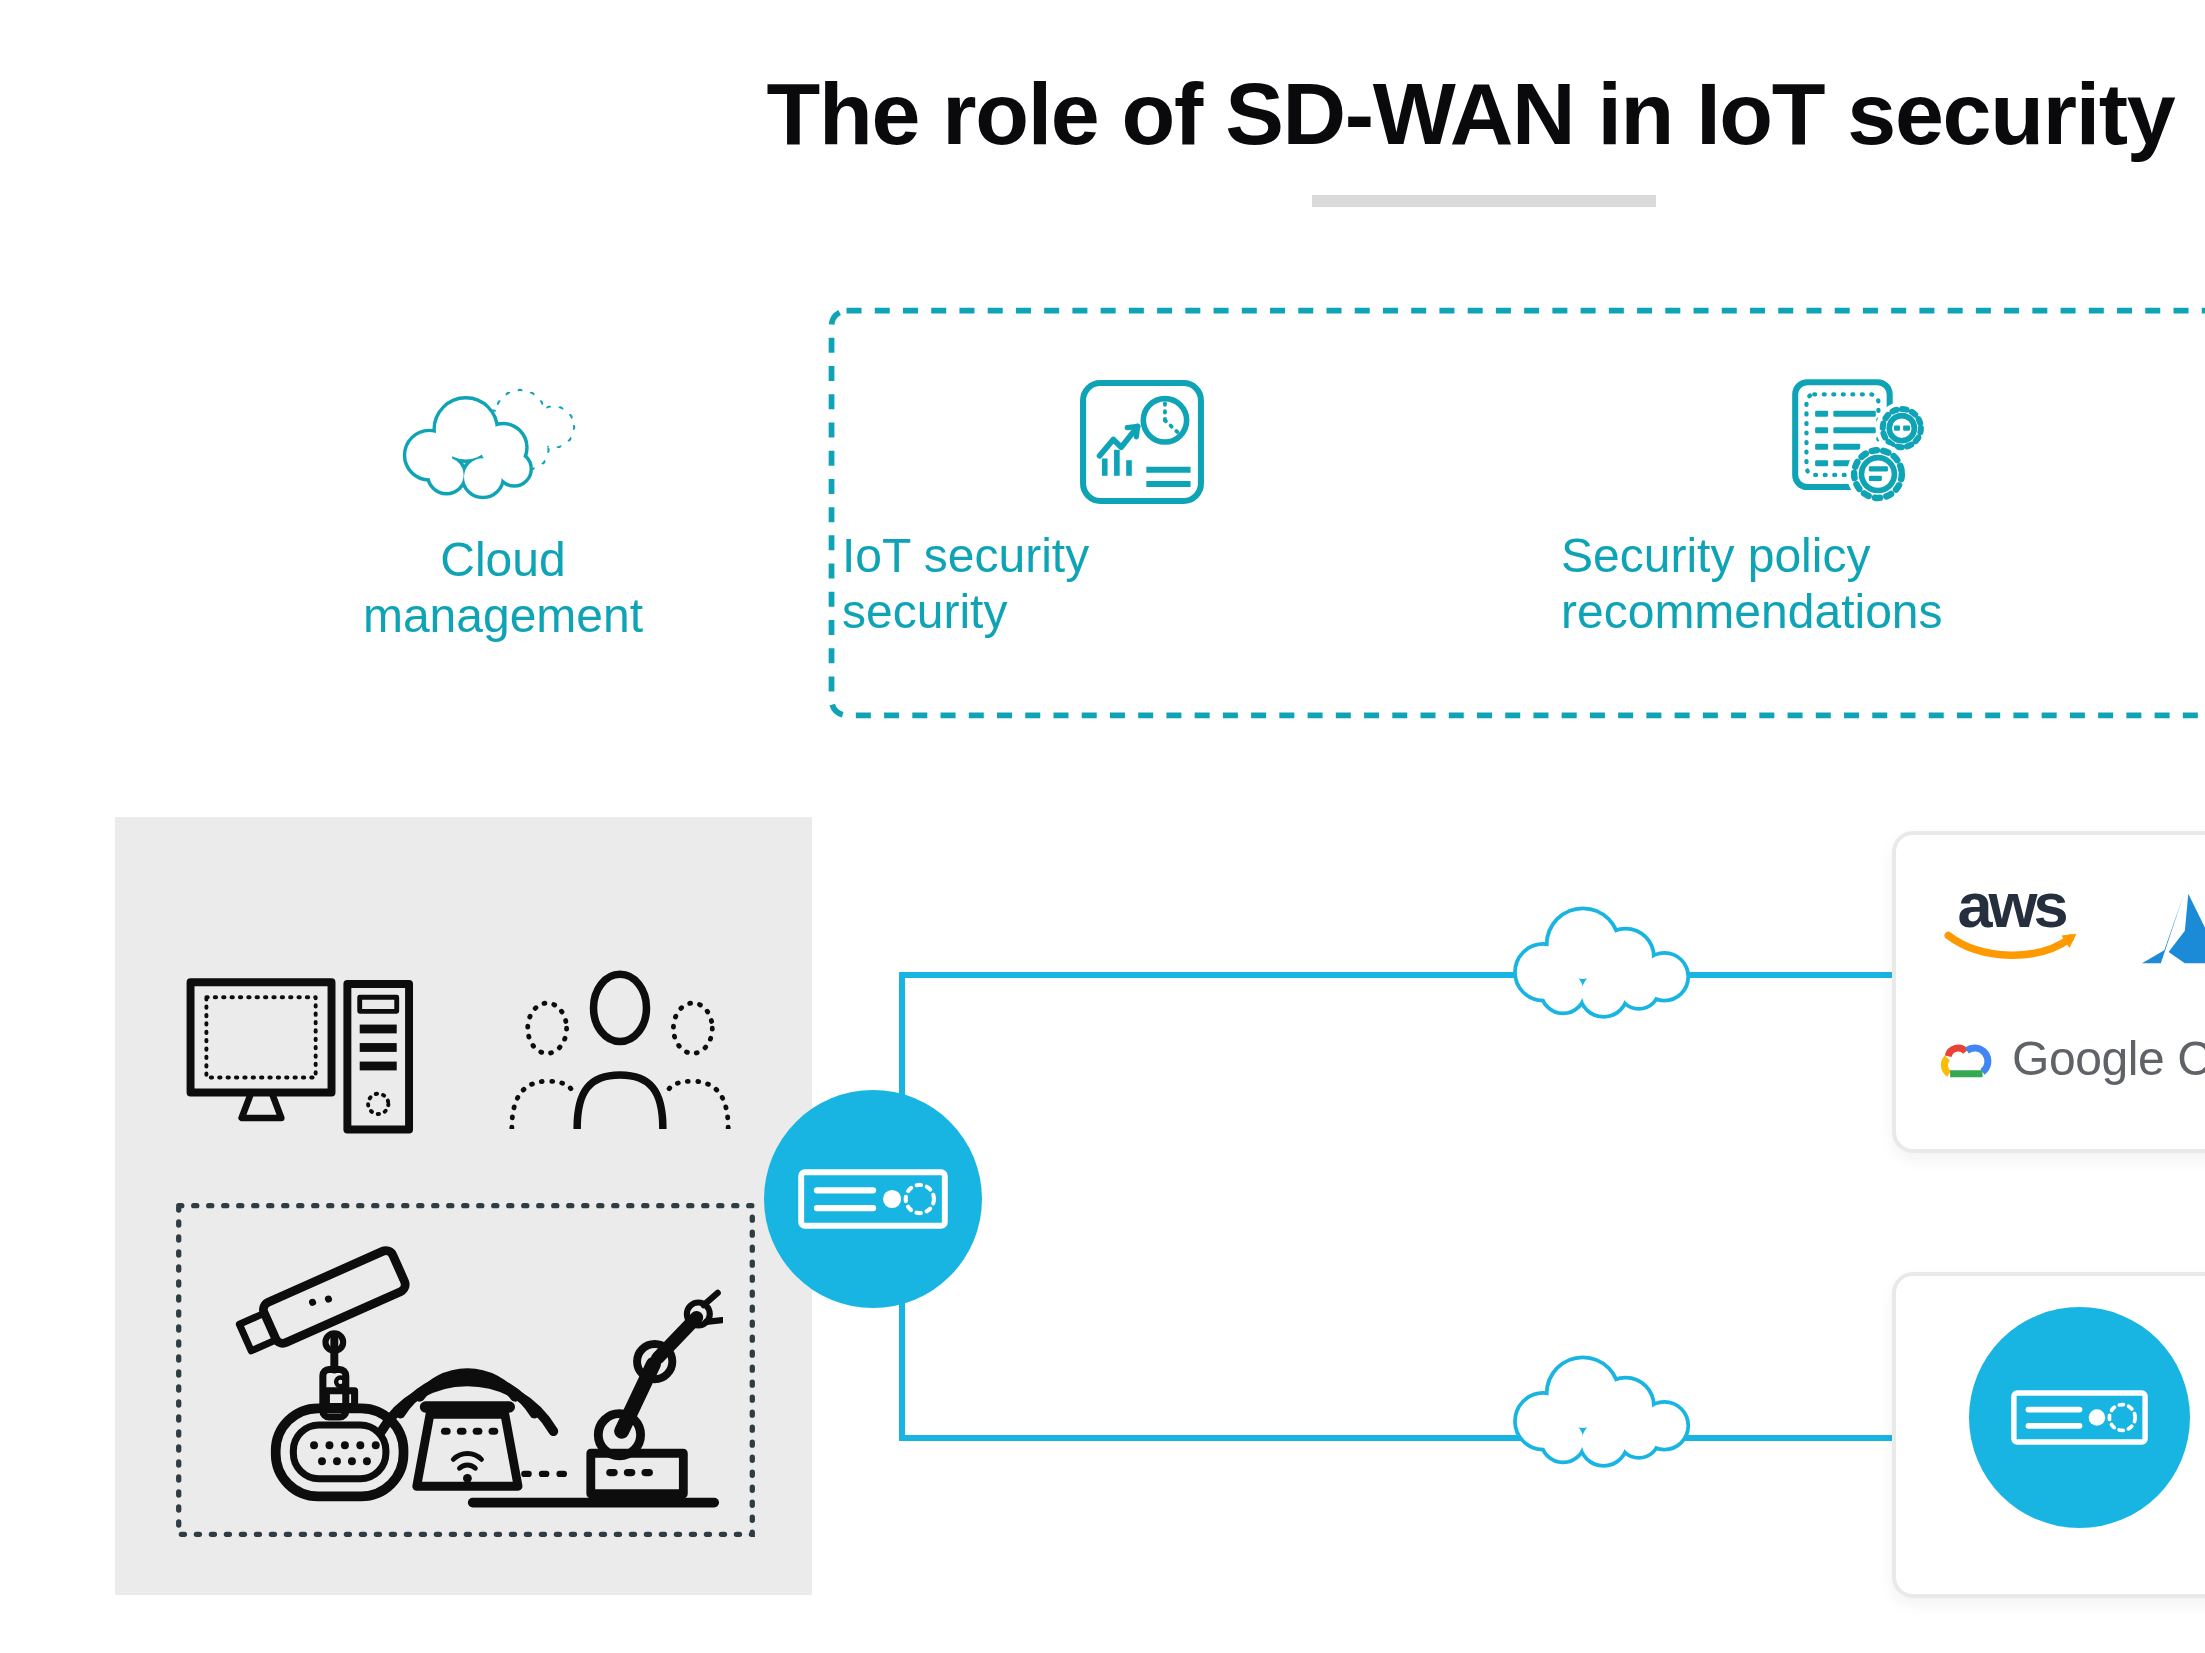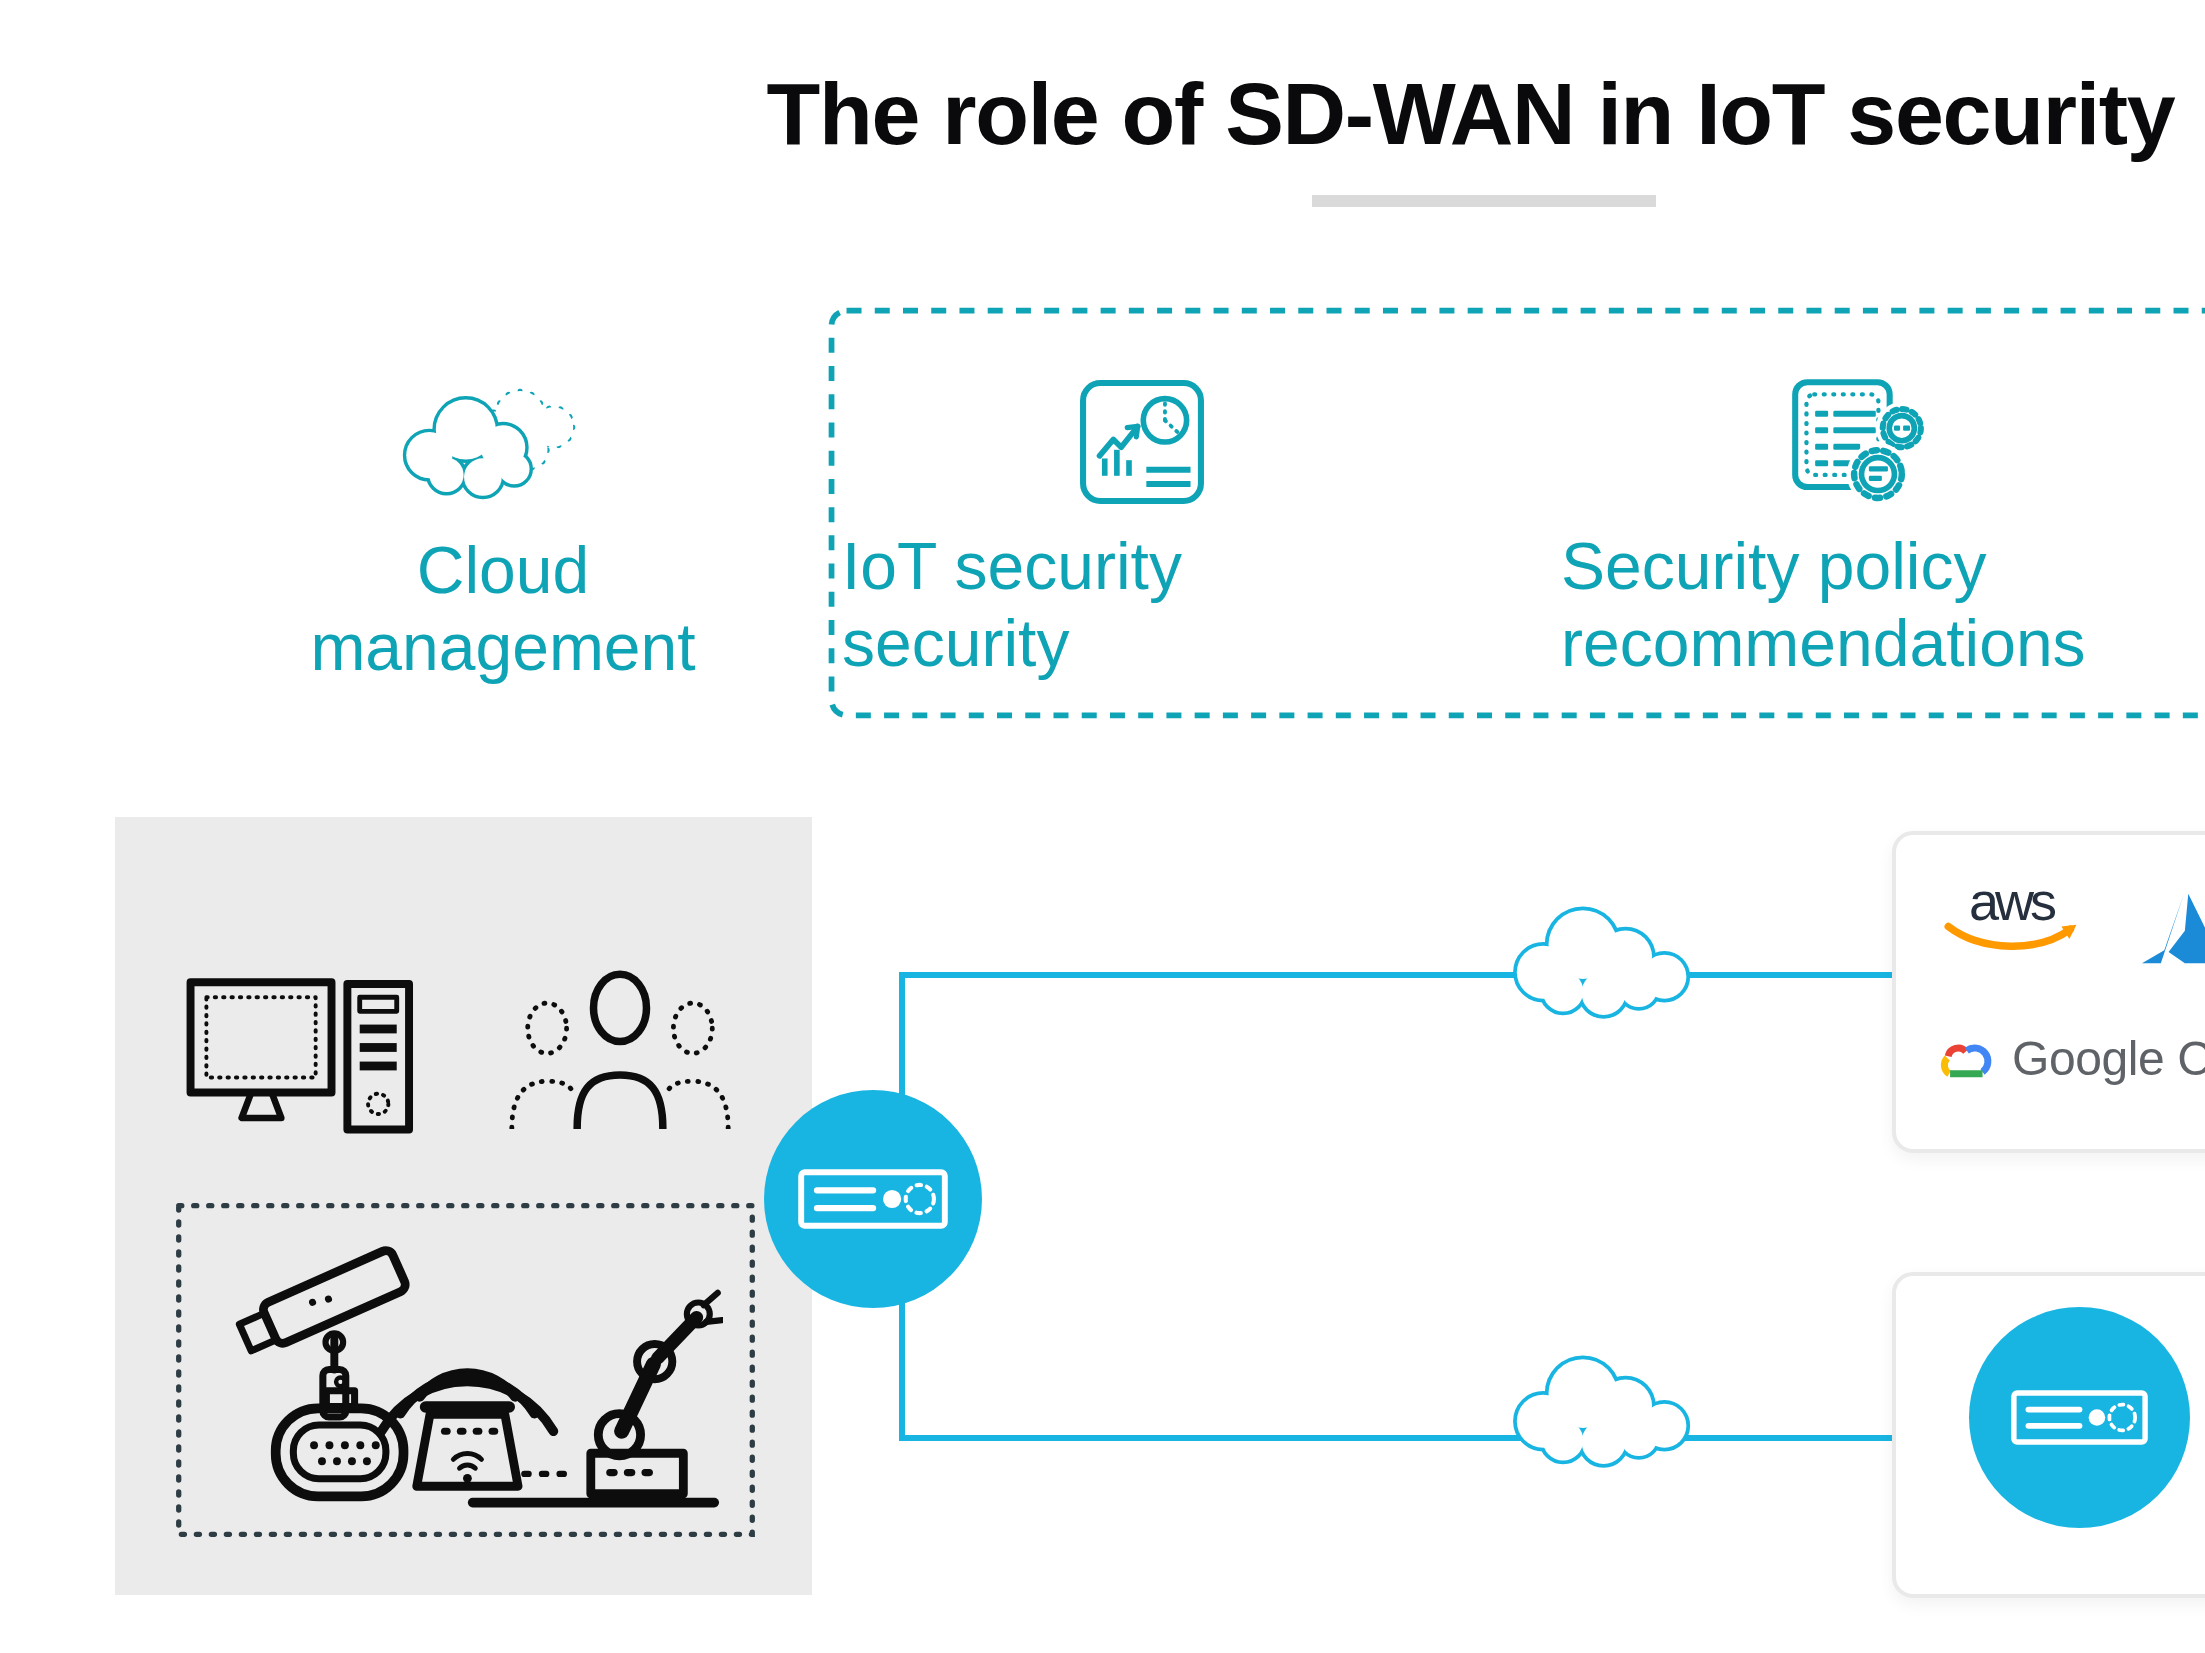--- a/index.html
+++ b/index.html
@@ -23,21 +23,21 @@
     font-size:88px;font-weight:700;letter-spacing:-1.3px;color:#0a0a0c;line-height:1;
   }
   .title-underline{left:1312px;top:195px;width:344px;height:11.5px;background:#dadada;}
 
   
   .dash-box{left:828px;top:307px;}
 
   
   .cloud-mgmt{left:247px;top:373px;width:512px;text-align:center;}
   .cloud-mgmt svg{display:block;margin:0 auto 22px;}
-  .teal-label{font-size:66px;line-height:1.16;color:var(--teal);}
+  .teal-label{font-size:48px;line-height:1.16;color:var(--teal);}
 
   
   .cap-item{top:377px;width:600px;}
   .cap-item svg{display:block;height:130px;margin:0 auto 21px;}
   .cap1{left:842px;}
   .cap2{left:1561px;}
 
   
   .site-panel{left:115px;top:817px;width:697px;height:778px;background:var(--panel);}
   .desktop-svg{left:185px;top:977px;}
@@ -59,21 +59,21 @@
   .sdwan-main{left:764px;top:1090px;}
 
   
   .card{width:710px;background:#fff;border:4px solid #e9e9e9;border-radius:21px;
     box-shadow:0 6.2px 16px rgba(0,0,0,0.05);}
   .pc-card{left:1892px;top:831px;height:322px;}
   .dc-card{left:1892px;top:1272px;height:326px;}
 
   
   .aws{left:40px;top:39px;width:150px;text-align:center;}
-  .aws-text{font-size:54px;font-weight:400;letter-spacing:-4px;color:#252f3e;line-height:1;}
+  .aws-text{font-size:63px;font-weight:700;letter-spacing:-4px;color:#252f3e;line-height:1;}
   .aws .swoosh{margin-top:-6.2px;}
   .azure{left:240px;top:57px;display:flex;align-items:center;gap:10.6px;}
   .google{left:35px;top:196px;display:flex;align-items:center;gap:15px;}
   .google-text{font-size:48px;font-weight:500;color:#5f6368;letter-spacing:-0.4px;}
 
   .dc-circle{left:73px;top:31px;width:221px;height:221px;border-radius:50%;background:var(--cyan);
     display:flex;align-items:center;justify-content:center;}
 
   
   .ink{stroke:var(--ink);fill:none;stroke-linecap:round;stroke-linejoin:round;}

